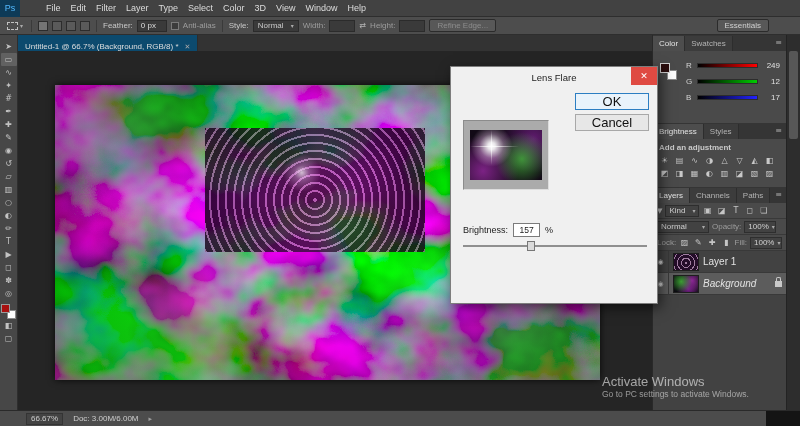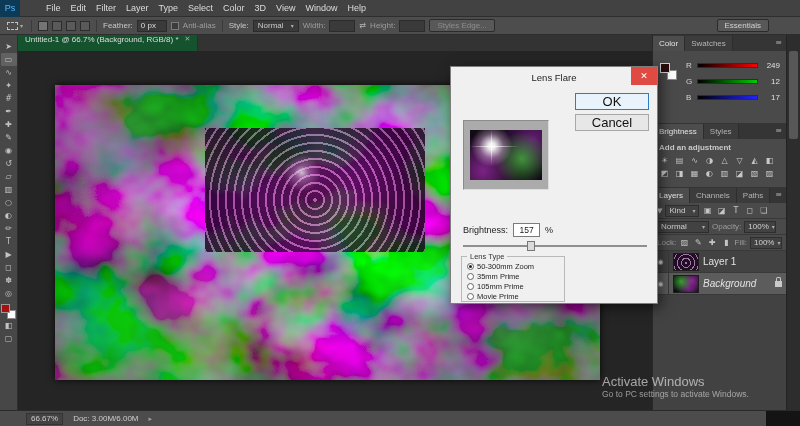--- a/index.html
+++ b/index.html
@@ -36,21 +36,21 @@
   .main{position:absolute;top:35px;left:0;right:0;bottom:16px;display:flex}
   .toolcol{width:18px;background:#474747;border-right:1px solid #2e2e2e;display:flex;flex-direction:column;align-items:center;padding-top:5px}
   .tool{width:16px;height:13px;display:flex;align-items:center;justify-content:center;font-size:8px;color:#c2c2c2}
   .tool.active{background:#616161;border-radius:1px}
   .swatchpair{position:relative;width:15px;height:15px;margin-top:4px}
   .bgsw{position:absolute;right:0;bottom:0;width:9px;height:9px;background:#fdfdfd;border:1px solid #8a8a8a}
   .fgsw{position:absolute;left:0;top:0;width:9px;height:9px;background:#a8100f;border:1px solid #9a9a9a}
 
   .canvascol{flex:1;display:flex;flex-direction:column;min-width:0}
   .tabbar{height:16px;background:#333;display:flex;align-items:flex-end}
-  .doctab{height:16px;background:#14532d;display:flex;align-items:flex-start;gap:6px;padding:0 7px;font-size:8px;color:#dedede;border-right:1px solid #2c2c2c}
+  .doctab{height:16px;background:#0c4a6e;display:flex;align-items:flex-end;gap:6px;padding:0 7px;font-size:8px;color:#dedede;border-right:1px solid #2c2c2c}
   .tabclose{font-size:7px;color:#a8a8a8}
   .pasteboard{flex:1;position:relative;background:#252525}
   .artboard{position:absolute;left:37px;top:34px;width:545px;height:295px;background:#000;box-shadow:0 0 7px rgba(0,0,0,.8)}
   .artboard svg{position:absolute;inset:0;display:block}
   .tint{position:absolute;inset:0;background:
     radial-gradient(ellipse 190px 140px at 10% 18%, rgba(165,25,185,.32), transparent 70%),
     radial-gradient(ellipse 170px 130px at 86% 12%, rgba(35,165,35,.30), transparent 70%),
     radial-gradient(ellipse 220px 160px at 16% 88%, rgba(45,185,45,.33), transparent 70%),
     radial-gradient(ellipse 210px 150px at 82% 82%, rgba(175,30,195,.30), transparent 70%),
     radial-gradient(ellipse 260px 200px at 50% 50%, transparent 40%, rgba(0,0,0,.25) 100%)}
@@ -184,21 +184,21 @@
     <span class="oblabel">Style:</span>
     <span class="dropdown">
       <span>Normal</span>
       <span class="obchev icon">▾</span>
     </span>
     <span class="oblabel dim">Width:</span>
     <span class="obinput w26"></span>
     <span class="swap icon">⇄</span>
     <span class="oblabel dim">Height:</span>
     <span class="obinput w26"></span>
-    <span class="btn disabled">Styles Edge...</span>
+    <span class="btn disabled">Refine Edge...</span>
     <span class="spacer"></span>
     <span class="btn workspace">Essentials</span>
   </div>
 
   <div class="main">
 
     <div class="toolcol">
       <span class="tool icon">➤</span>
       <span class="tool icon active">▭</span>
       <span class="tool icon">∿</span>
@@ -399,39 +399,20 @@
     </div>
     <div class="brightrow">
       <span>Brightness:</span>
       <span class="binput">157</span>
       <span>%</span>
     </div>
     <div class="slider">
       <span class="strack2"></span>
       <span class="sthumb"></span>
     </div>
-    <div class="groupbox">
-      <span class="gb-label">Lens Type</span>
-      <label class="radio">
-        <span class="rb on"></span>
-        <span>50-300mm Zoom</span>
-      </label>
-      <label class="radio">
-        <span class="rb"></span>
-        <span>35mm Prime</span>
-      </label>
-      <label class="radio">
-        <span class="rb"></span>
-        <span>105mm Prime</span>
-      </label>
-      <label class="radio">
-        <span class="rb"></span>
-        <span>Movie Prime</span>
-      </label>
-    </div>
   </div>
 
   <div class="watermark">
     <div class="wm1">Activate Windows</div>
     <div class="wm2">Go to PC settings to activate Windows.</div>
   </div>
 
 </div>
 
 </body></html>

